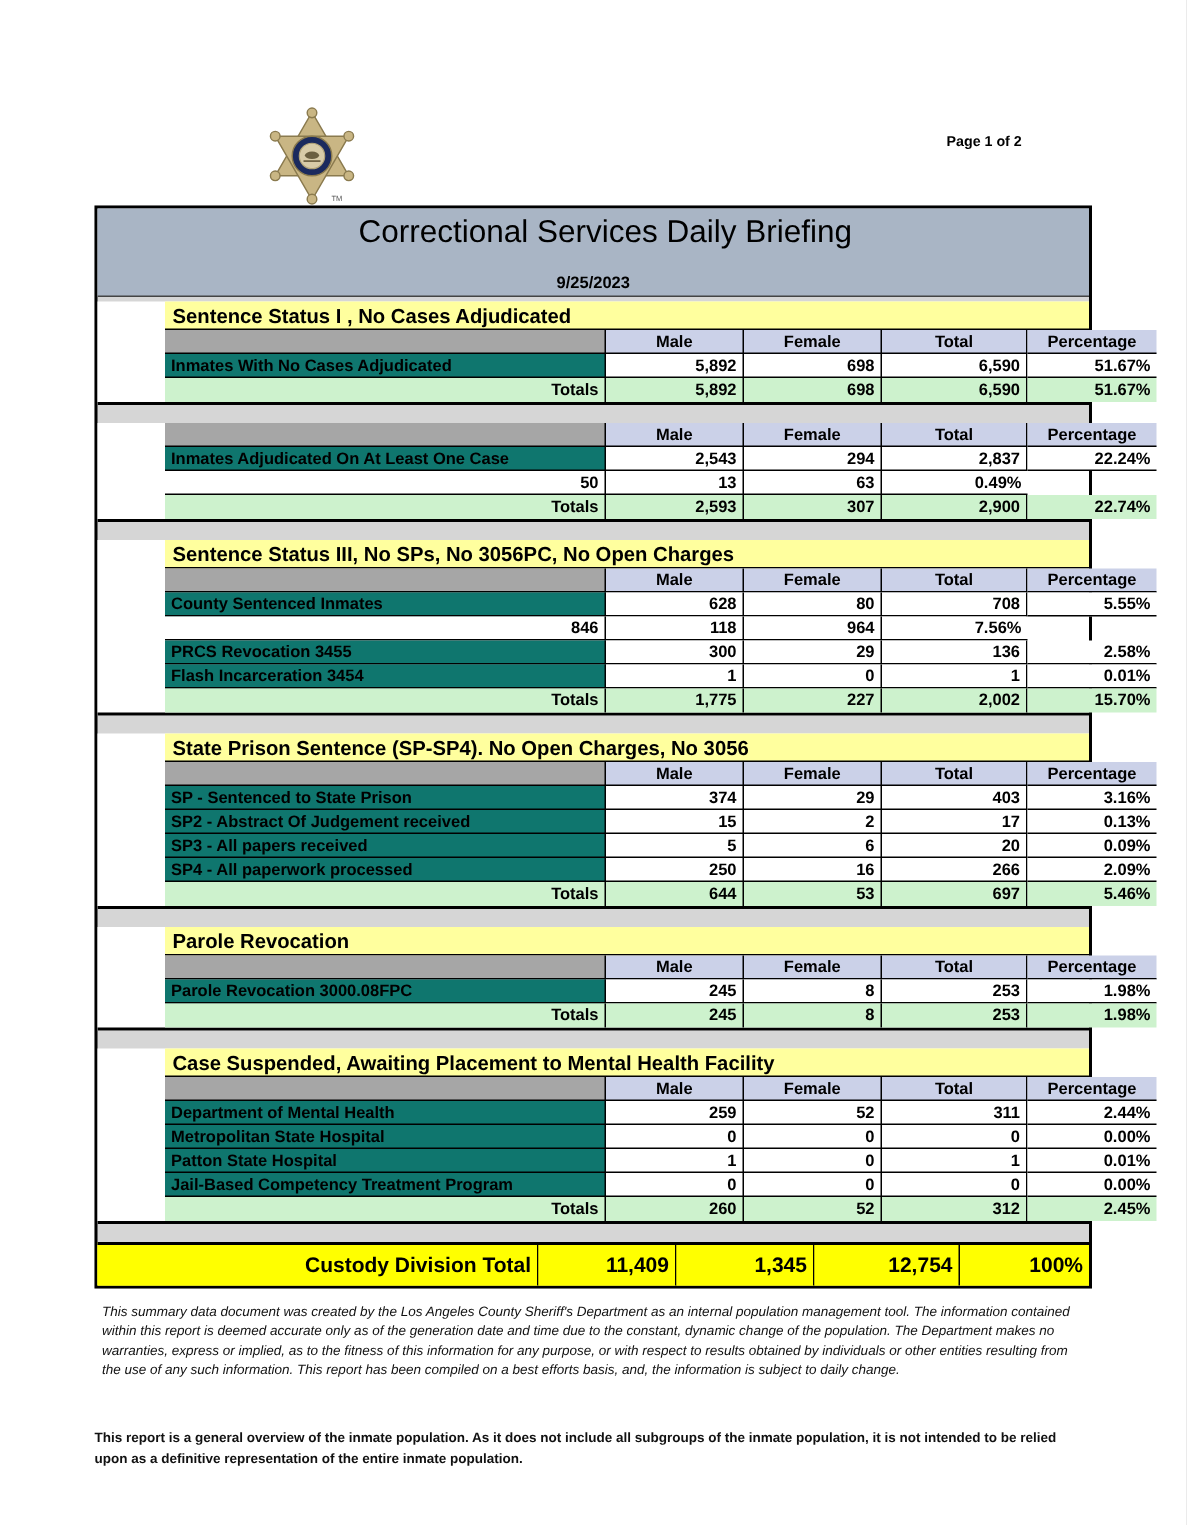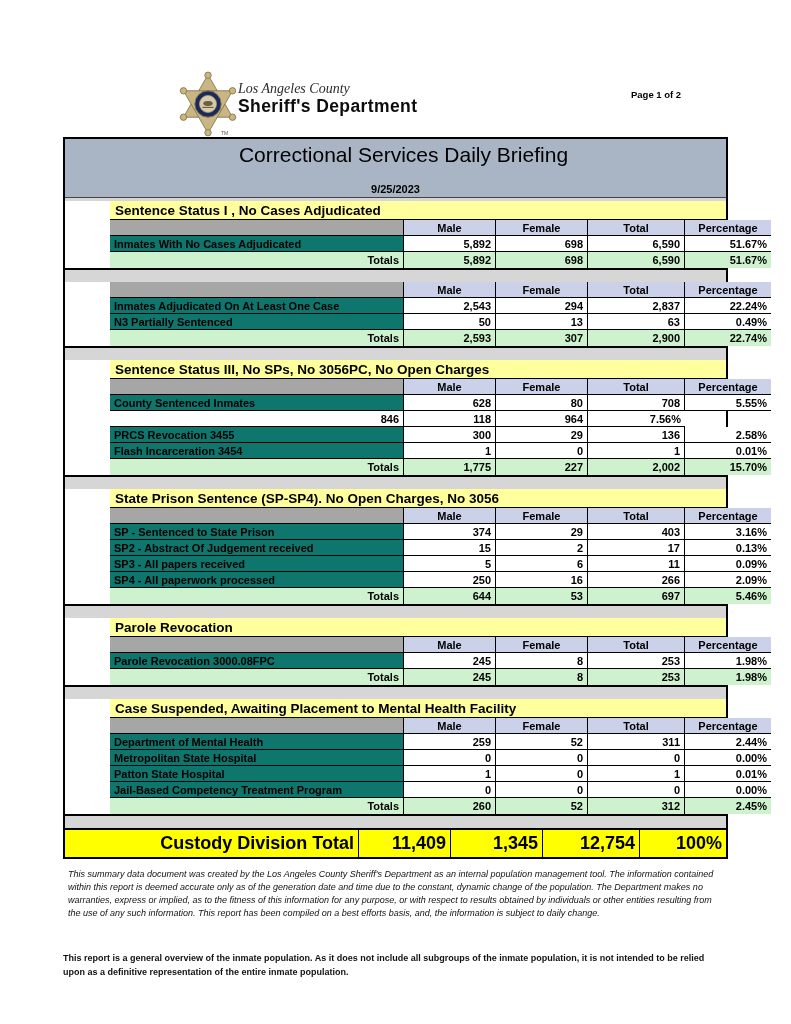--- a/index.html
+++ b/index.html
@@ -40,21 +40,21 @@
   .row .cell:last-child{border-right:none;}
   .section .row:last-child .cell{border-bottom:none;}
   .col-spacer{background:var(--header_spacer,#a6a6a6);}
   .col-head{background:var(--column_header,#cbd1e8);text-align:center;font-weight:bold;}
   .label-cell{font-weight:bold;background:#0f766e;}
   .num-cell{text-align:right;background:#fff;font-weight:bold;}
   .totals-row .cell{background:var(--totals,#cdf2cd);font-weight:bold;}
   .totals-label{text-align:right;}
   .grand-row{border-top:2px solid #000;background:var(--grand_total,#ffff00);}
   .grand-row .cell{
-    height:27px;line-height:25px;font-size:18px;font-weight:bold;
+    height:27px;line-height:25px;font-size:14px;font-weight:bold;
     background:var(--grand_total,#ffff00);border-bottom:none;border-right:1.5px solid #000;
   }
   .grand-row .cell:last-child{border-right:none;}
   .grand-label{text-align:right;font-size:15px;}
 
   
   .disclaimer{
     position:absolute;top:868px;left:68px;width:652px;
     font-style:italic;font-size:9px;line-height:1.45;color:#111;
   }
@@ -77,24 +77,20 @@
       <circle cx="35" cy="65.5" r="3.4" fill="#c9b684"></circle>
       <circle cx="9" cy="21" r="3.4" fill="#c9b684"></circle>
       <circle cx="61" cy="21" r="3.4" fill="#c9b684"></circle>
     </g>
     <circle cx="35" cy="35" r="14" fill="#1b2a5e" stroke="#8a7a4e" stroke-width="1"></circle>
     <circle cx="35" cy="35" r="9" fill="#d8cba8" stroke="#b3a478" stroke-width="0.8"></circle>
     <ellipse cx="35" cy="34.5" rx="5" ry="2.6" fill="#6b5f41"></ellipse>
     <rect x="29" y="38" width="12" height="1.2" fill="#6b5f41"></rect>
   </svg>
   <span class="badge-tm">TM</span>
-  <div class="brand-text">
-    <div class="agency-line1">Los Angeles County</div>
-    <div class="agency-line2">Sheriff's Department</div>
-  </div>
   <div class="page-label">Page 1 of 2</div>
 </div>
 
 <div class="briefing">
   <div class="title-bar">
     <div class="title">Correctional Services Daily Briefing</div>
     <div class="date">9/25/2023</div>
   </div>
   <div class="first-gap"></div>
 
@@ -133,21 +129,20 @@
           <div class="cell col-head">Percentage</div>
         </div>
         <div class="row">
           <div class="cell label-cell">Inmates Adjudicated On At Least One Case</div>
           <div class="cell num-cell">2,543</div>
           <div class="cell num-cell">294</div>
           <div class="cell num-cell">2,837</div>
           <div class="cell num-cell">22.24%</div>
         </div>
         <div class="row">
-          <div class="cell label-cell">N3 Partially Sentenced</div>
           <div class="cell num-cell">50</div>
           <div class="cell num-cell">13</div>
           <div class="cell num-cell">63</div>
           <div class="cell num-cell">0.49%</div>
         </div>
         <div class="row totals-row">
           <div class="cell label-cell totals-label">Totals</div>
           <div class="cell num-cell">2,593</div>
           <div class="cell num-cell">307</div>
           <div class="cell num-cell">2,900</div>
@@ -220,21 +215,21 @@
           <div class="cell label-cell">SP2 - Abstract Of Judgement received</div>
           <div class="cell num-cell">15</div>
           <div class="cell num-cell">2</div>
           <div class="cell num-cell">17</div>
           <div class="cell num-cell">0.13%</div>
         </div>
         <div class="row">
           <div class="cell label-cell">SP3 - All papers received</div>
           <div class="cell num-cell">5</div>
           <div class="cell num-cell">6</div>
-          <div class="cell num-cell">11</div>
+          <div class="cell num-cell">20</div>
           <div class="cell num-cell">0.09%</div>
         </div>
         <div class="row">
           <div class="cell label-cell">SP4 - All paperwork processed</div>
           <div class="cell num-cell">250</div>
           <div class="cell num-cell">16</div>
           <div class="cell num-cell">266</div>
           <div class="cell num-cell">2.09%</div>
         </div>
         <div class="row totals-row">

